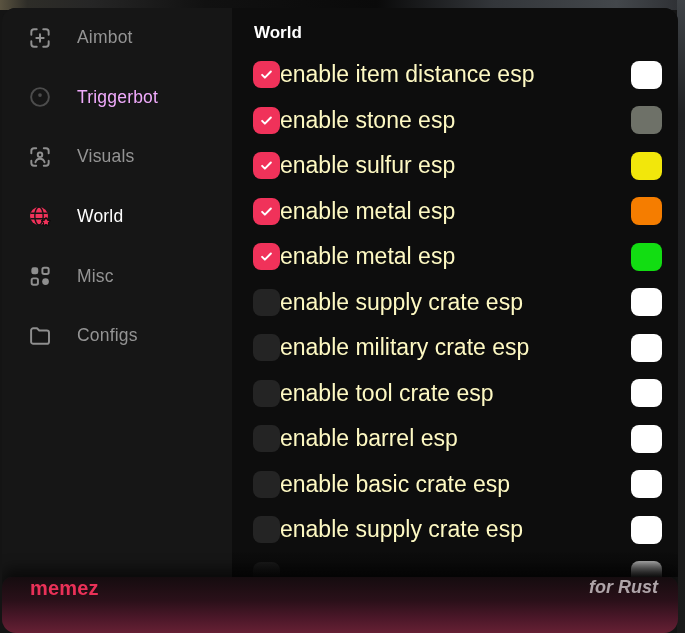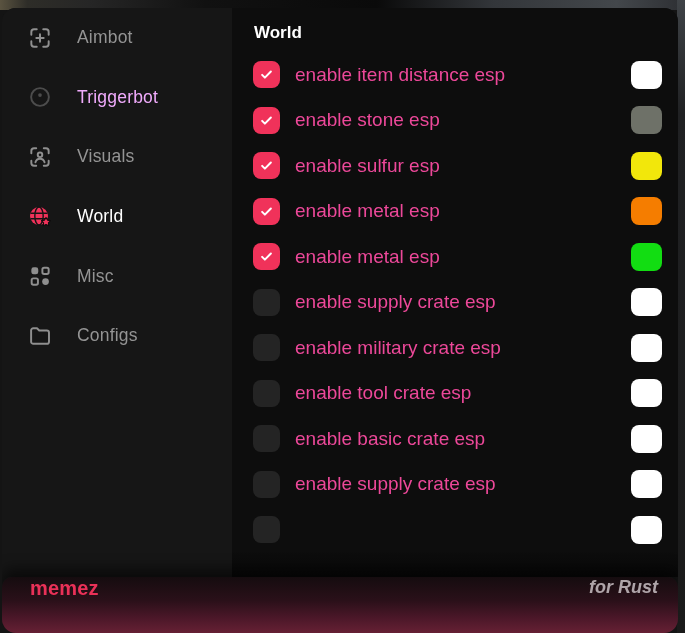--- a/index.html
+++ b/index.html
@@ -29,21 +29,21 @@
 
   
   .panel { flex:1; background:#0d0d0d; position:relative; display:flex;
     flex-direction:column; padding:15px 0 0 21px; overflow:hidden; }
   .panel-title { font-size:17px; font-weight:700; color:#fff; margin:0 0 9px 1px; }
   .rows { flex:1; overflow:hidden; padding-right:16px; }
   .row { height:45.5px; display:flex; align-items:center; }
   .cb { width:27px; height:27px; border-radius:8px; background:#242424; flex:none;
     display:flex; align-items:center; justify-content:center; cursor:pointer; }
   .cb.checked { background:var(--accent); }
-  .row .lbl { margin-left:15px; font-size:19px; color:#ec4899; flex:1;
+  .row .lbl { font-size:23px; color:#fef9c3; flex:1;
     white-space:nowrap; overflow:hidden; }
   .swatch { width:31px; height:28px; border-radius:8px; flex:none; cursor:pointer; }
   .fade { position:absolute; left:0; right:0; bottom:0; height:26px; pointer-events:none;
     background:linear-gradient(180deg, rgba(13,13,13,0) 0%, rgba(8,8,8,.92) 100%); }
 
   
   .footer { height:56px; flex:none; display:flex; align-items:flex-start;
     justify-content:space-between; padding:0 20px 0 28px;
     border-radius:10px 10px 0 0; position:relative;
     background:linear-gradient(180deg,#150c0f 0%,#2a1019 42%,#4a1728 72%,#662034 100%);
@@ -185,20 +185,25 @@
     <span class="lbl">enable military crate esp</span>
     <span class="swatch" style="background: rgb(255, 255, 255);"></span>
   </div>
           <div class="row">
     <span class="cb"></span>
     <span class="lbl">enable tool crate esp</span>
     <span class="swatch" style="background: rgb(255, 255, 255);"></span>
   </div>
           <div class="row">
     <span class="cb"></span>
+    <span class="lbl">enable barrel esp</span>
+    <span class="swatch" style="background: rgb(255, 255, 255);"></span>
+  </div>
+          <div class="row">
+    <span class="cb"></span>
     <span class="lbl">enable basic crate esp</span>
     <span class="swatch" style="background: rgb(255, 255, 255);"></span>
   </div>
           <div class="row">
     <span class="cb"></span>
     <span class="lbl">enable supply crate esp</span>
     <span class="swatch" style="background: rgb(255, 255, 255);"></span>
   </div>
           <div class="row">
     <span class="cb"></span>

